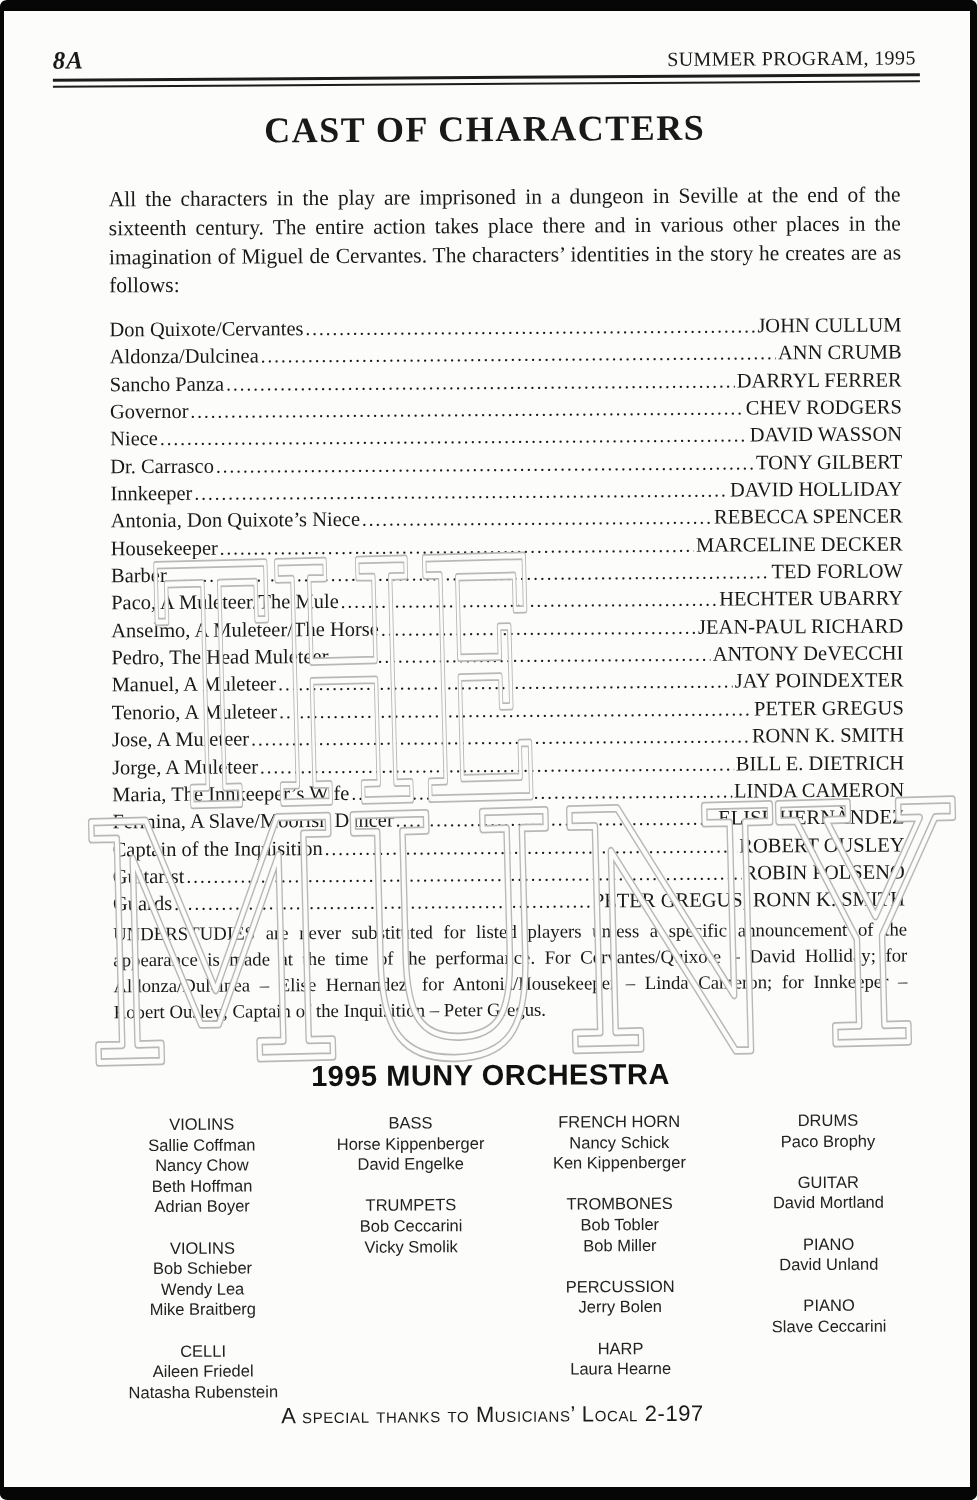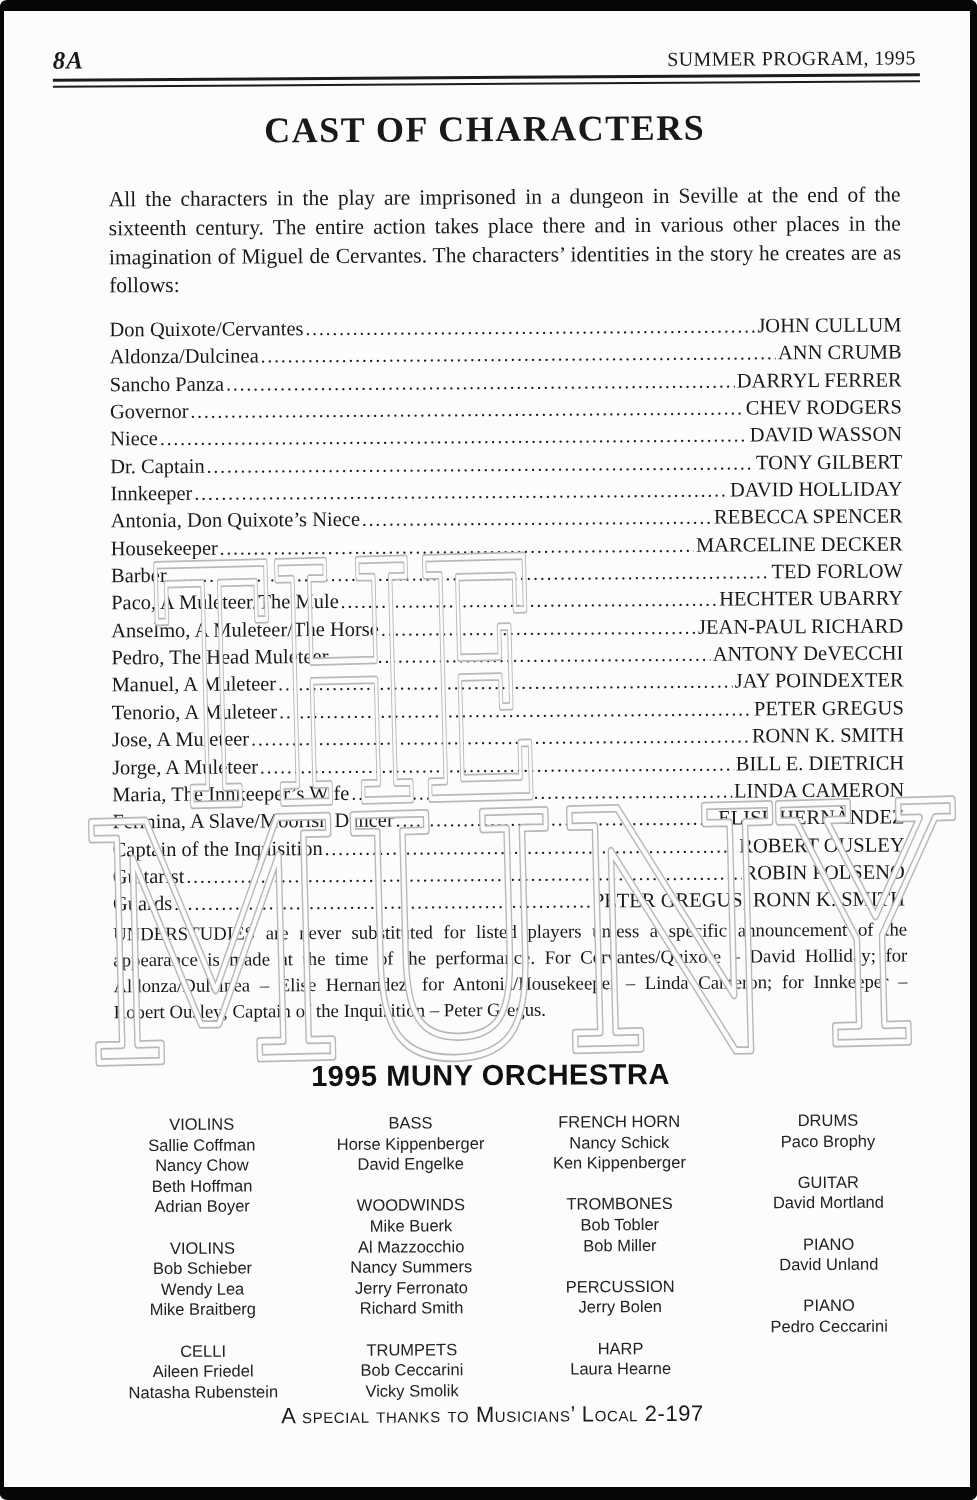--- a/index.html
+++ b/index.html
@@ -114,21 +114,21 @@
           <span class="cast-role">Governor</span>
           <span class="cast-leader"></span>
           <span class="cast-actor">CHEV RODGERS</span>
         </div>
         <div class="cast-row">
           <span class="cast-role">Niece</span>
           <span class="cast-leader"></span>
           <span class="cast-actor">DAVID WASSON</span>
         </div>
         <div class="cast-row">
-          <span class="cast-role">Dr. Captain</span>
+          <span class="cast-role">Dr. Carrasco</span>
           <span class="cast-leader"></span>
           <span class="cast-actor">TONY GILBERT</span>
         </div>
         <div class="cast-row">
           <span class="cast-role">Innkeeper</span>
           <span class="cast-leader"></span>
           <span class="cast-actor">DAVID HOLLIDAY</span>
         </div>
         <div class="cast-row">
           <span class="cast-role">Antonia, Don Quixote’s Niece</span>
@@ -232,28 +232,20 @@
             <div class="orch-name">Natasha Rubenstein</div>
           </div>
         </div>
         <div class="orch-col">
           <div class="orch-group">
             <div class="orch-head">BASS</div>
             <div class="orch-name">Horse Kippenberger</div>
             <div class="orch-name">David Engelke</div>
           </div>
           <div class="orch-group">
-            <div class="orch-head">WOODWINDS</div>
-            <div class="orch-name">Mike Buerk</div>
-            <div class="orch-name">Al Mazzocchio</div>
-            <div class="orch-name">Nancy Summers</div>
-            <div class="orch-name">Jerry Ferronato</div>
-            <div class="orch-name">Richard Smith</div>
-          </div>
-          <div class="orch-group">
             <div class="orch-head">TRUMPETS</div>
             <div class="orch-name">Bob Ceccarini</div>
             <div class="orch-name">Vicky Smolik</div>
           </div>
         </div>
         <div class="orch-col">
           <div class="orch-group">
             <div class="orch-head">FRENCH HORN</div>
             <div class="orch-name">Nancy Schick</div>
             <div class="orch-name">Ken Kippenberger</div>
@@ -280,21 +272,21 @@
           <div class="orch-group">
             <div class="orch-head">GUITAR</div>
             <div class="orch-name">David Mortland</div>
           </div>
           <div class="orch-group">
             <div class="orch-head">PIANO</div>
             <div class="orch-name">David Unland</div>
           </div>
           <div class="orch-group">
             <div class="orch-head">PIANO</div>
-            <div class="orch-name">Pedro Ceccarini</div>
+            <div class="orch-name">Slave Ceccarini</div>
           </div>
         </div>
       </div>
 
     <div class="thanks">A special thanks to Musicians’ Local 2-197</div>
 
   </div>
 
   <svg class="watermark" viewBox="0 0 977 1500" width="977" height="1500" aria-hidden="true">
     <g transform="rotate(-1.5 500 800)" font-family="'DejaVu Serif', serif" fill="none" stroke-linejoin="round">

